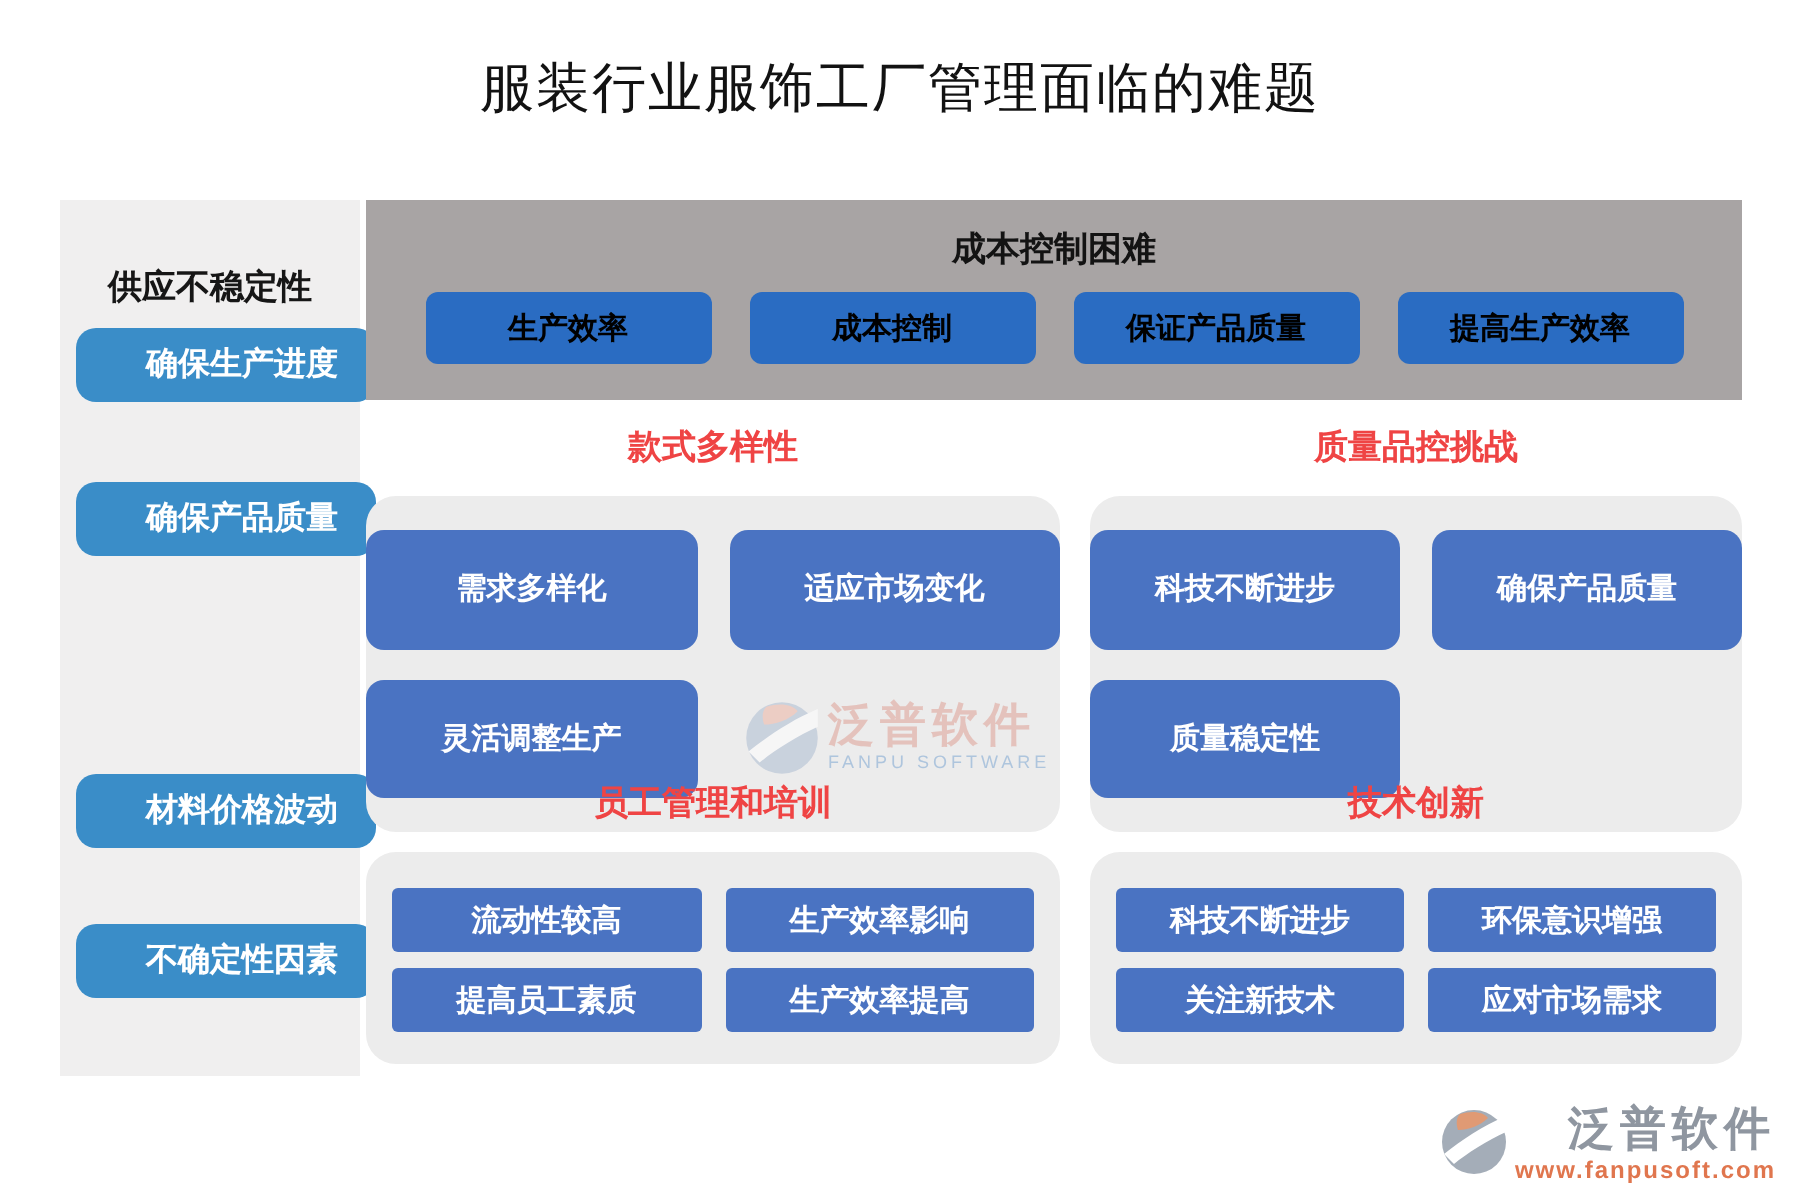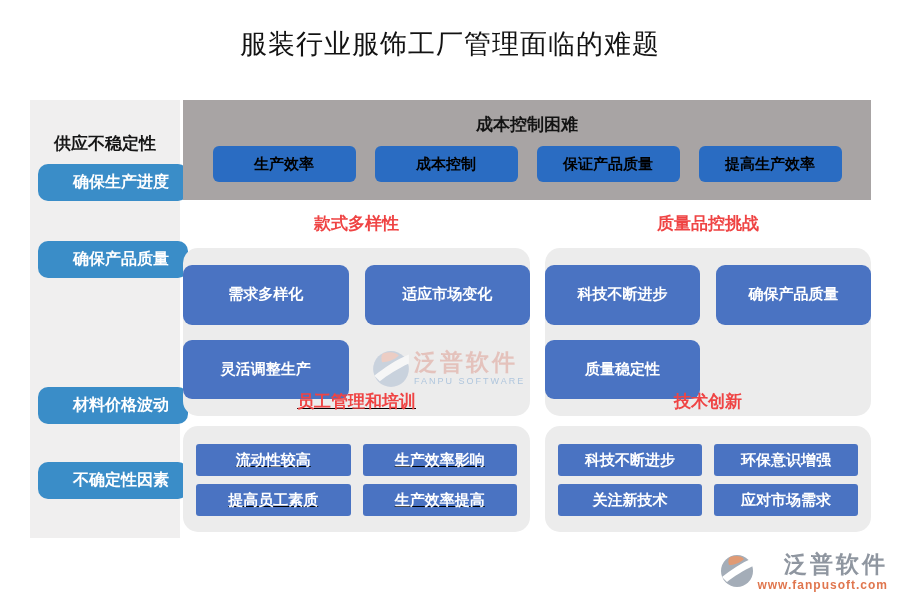--- a/index.html
+++ b/index.html
@@ -46,21 +46,21 @@
   .banner-btn{
     width:143px;height:36px;background:#2a6cc2;border-radius:6px;
     color:#000000;font-size:15px;font-weight:bold;display:flex;
     align-items:center;justify-content:center;cursor:pointer;
   }
 
   
   .sec{position:absolute;}
   .sec-ks{left:183px;top:212px;width:347px;}
   .sec-zl{left:545px;top:212px;width:326px;}
-  .sec-yg{left:183px;top:390px;width:347px;text-decoration:underline;}
+  .sec-yg{left:183px;top:390px;width:347px;}
   .sec-js{left:545px;top:390px;width:326px;}
   .sec-header{
     text-align:center;font-size:17px;font-weight:bold;color:#ef4444;height:26px;
   }
   .panel{
     margin-top:10px;background:#ececec;border-radius:15px;
     display:grid;grid-template-columns:1fr 1fr;box-sizing:border-box;
   }
   .panel-round{
     height:168px;padding:17px 0;gap:15px 16px;

